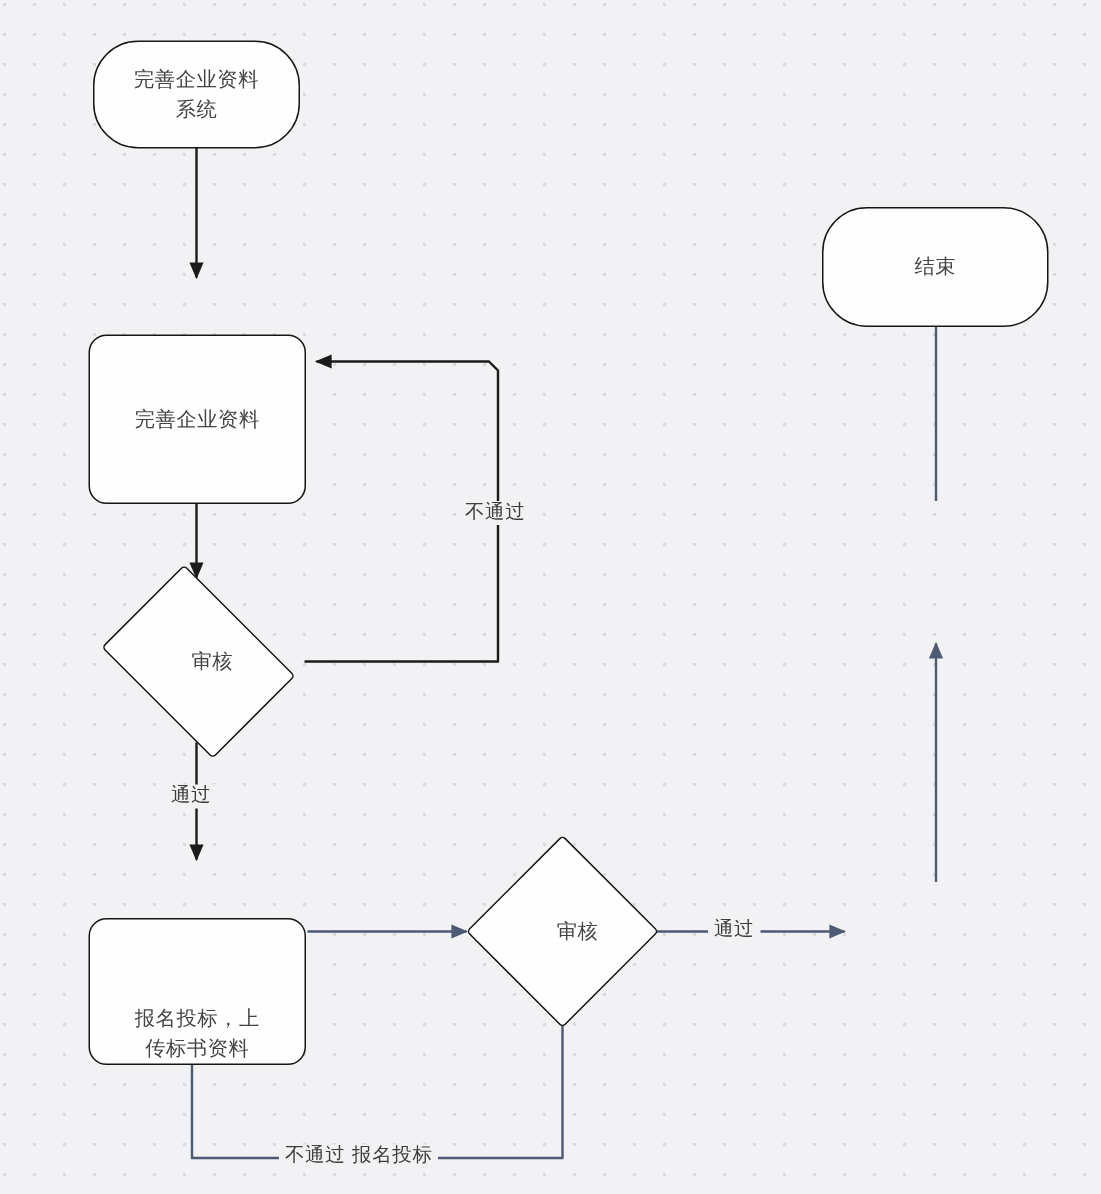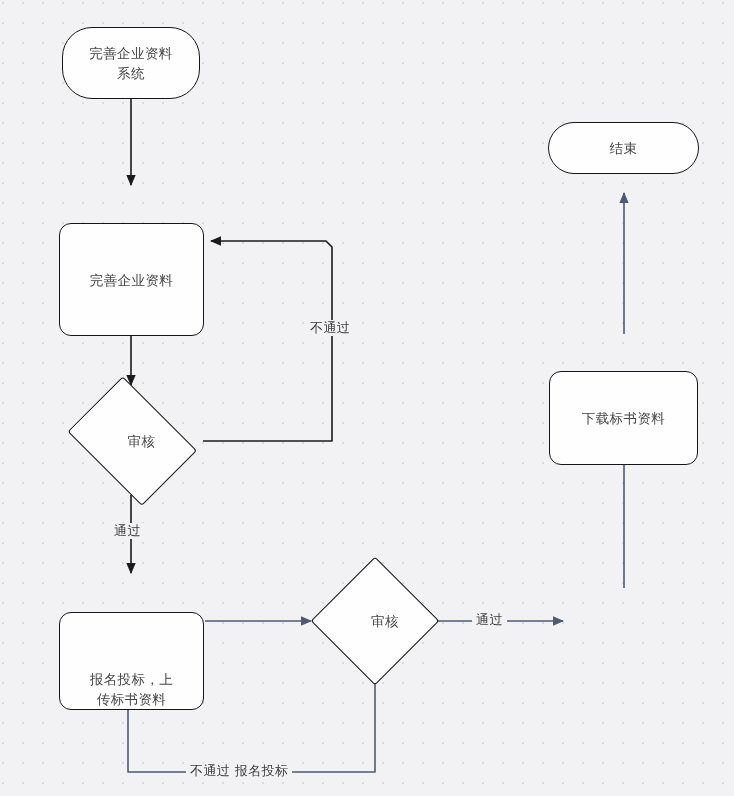--- a/index.html
+++ b/index.html
@@ -132,29 +132,26 @@
     <span>报名投标，上
 传标书资料</span>
   </div>
 
   <div class="node diamond" style="left:312px; top:558px; width:126px; height:126px;">
     <span class="dshape"></span>
     <span class="dlabel">审核</span>
   </div>
 
 
-  <div class="node process" style="left:549px; top:334px; width:149px; height:94px;">
-    <span>下载标书资料</span>
-  </div>
 
-  <div class="node terminal" style="left:548px; top:122px; width:151px; height:52px;">
+  <div class="node terminal" style="left:548px; top:138px; width:151px; height:80px;">
     <span>结束</span>
   </div>
 
-  <div class="edge-label" style="left:306px; top:320px;">
+  <div class="edge-label" style="left:306px; top:334px;">
     <span>不通过</span>
   </div>
 
   <div class="edge-label" style="left:110px; top:523px;">
     <span>通过</span>
   </div>
 
   <div class="edge-label" style="left:472px; top:612px;">
     <span>通过</span>
   </div>

